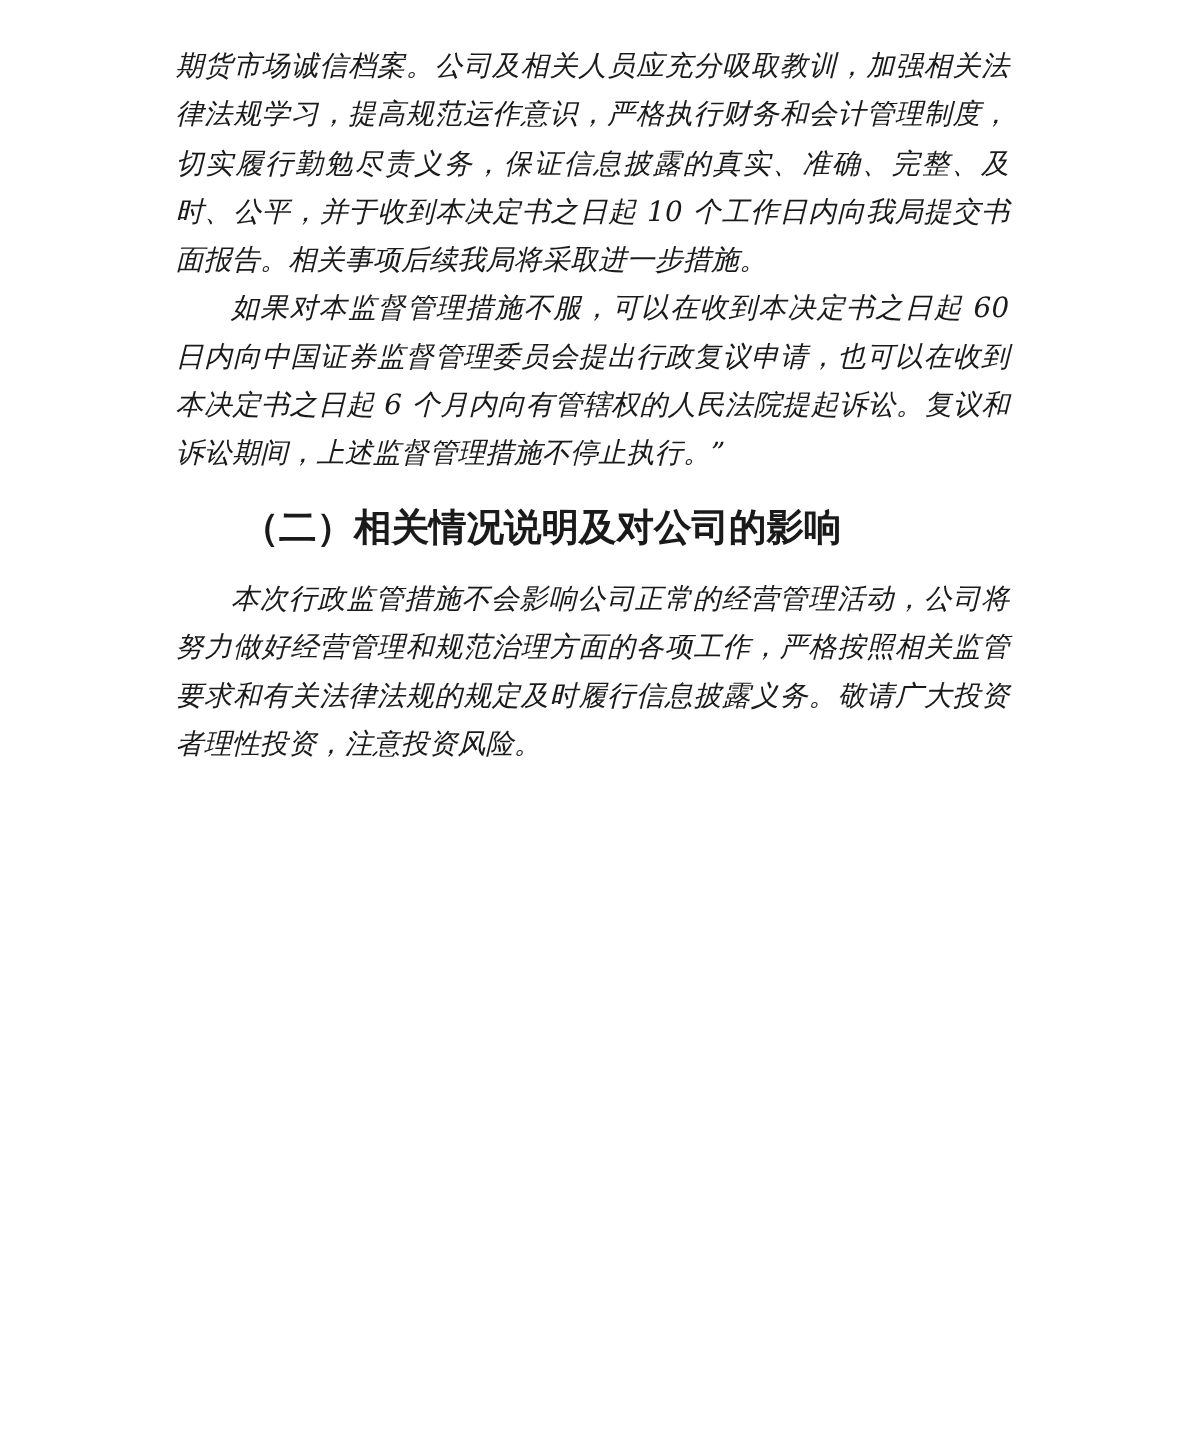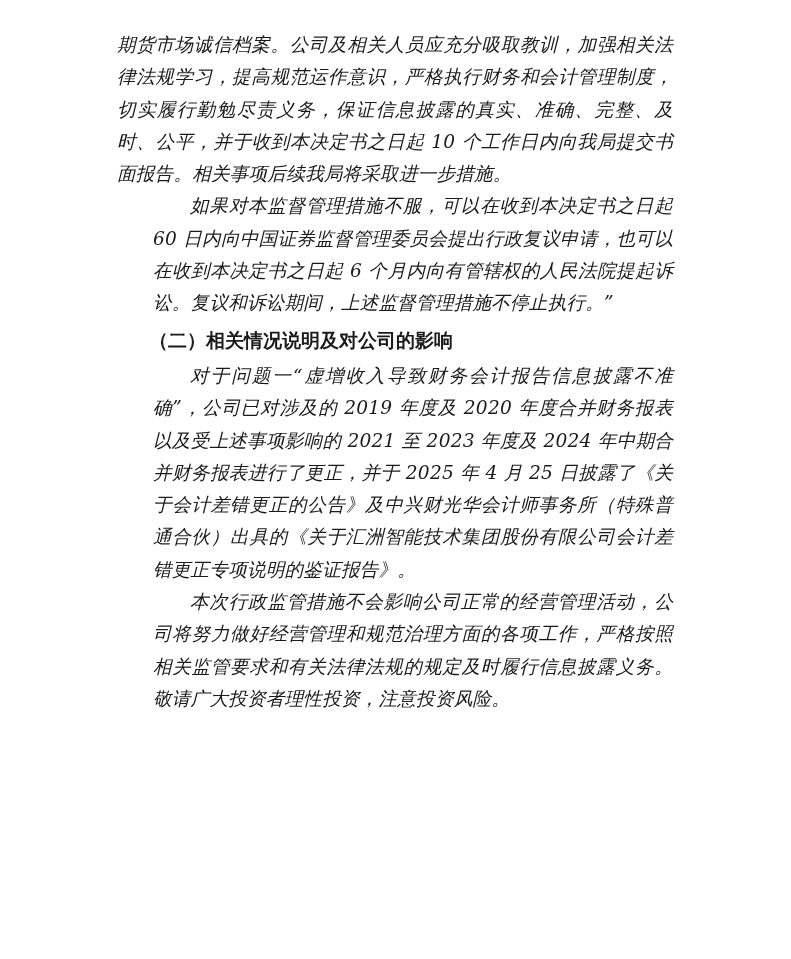--- a/index.html
+++ b/index.html
@@ -3,29 +3,28 @@
 <meta charset="utf-8">
 <style>
   html, body { margin: 0; padding: 0; background: #ffffff; }
   body { width: 791px; height: 959px; overflow: hidden; position: relative; }
   .page {
     position: absolute; left: 117px; top: 29px; width: 556px;
     font-family: "DejaVu Serif", "Liberation Serif", serif;
     font-size: 18.6px; line-height: 32.3px; color: #1a1a1a;
   }
   .page p { margin: 0; text-align: justify; text-align-last: left; letter-spacing: 0.2px; font-style: italic; }
-  .page p.indent { text-indent: 37px; margin-left: 36px; }
+  .page p.indent { text-indent: 37px; }
   .page h3 {
-    margin: 4px; font-size: 19px; line-height: 32.3px; font-weight: bold;
+    margin: 16px; font-size: 25px; line-height: 32.3px; font-weight: bold;
     text-indent: 28px; font-family: "DejaVu Sans", "Liberation Sans", sans-serif;
   }
 </style>
 </head>
 <body>
 
 <div class="page">
   <p>期货市场诚信档案。公司及相关人员应充分吸取教训，加强相关法律法规学习，提高规范运作意识，严格执行财务和会计管理制度，切实履行勤勉尽责义务，保证信息披露的真实、准确、完整、及时、公平，并于收到本决定书之日起 10 个工作日内向我局提交书面报告。相关事项后续我局将采取进一步措施。</p>
   <p class="indent">如果对本监督管理措施不服，可以在收到本决定书之日起 60 日内向中国证券监督管理委员会提出行政复议申请，也可以在收到本决定书之日起 6 个月内向有管辖权的人民法院提起诉讼。复议和诉讼期间，上述监督管理措施不停止执行。”</p>
   <h3>（二）相关情况说明及对公司的影响</h3>
-  <p class="indent">对于问题一“虚增收入导致财务会计报告信息披露不准确”，公司已对涉及的 2019 年度及 2020 年度合并财务报表以及受上述事项影响的 2021 至 2023 年度及 2024 年中期合并财务报表进行了更正，并于 2025 年 4 月 25 日披露了《关于会计差错更正的公告》及中兴财光华会计师事务所（特殊普通合伙）出具的《关于汇洲智能技术集团股份有限公司会计差错更正专项说明的鉴证报告》。</p>
   <p class="indent">本次行政监管措施不会影响公司正常的经营管理活动，公司将努力做好经营管理和规范治理方面的各项工作，严格按照相关监管要求和有关法律法规的规定及时履行信息披露义务。敬请广大投资者理性投资，注意投资风险。</p>
 
 </div>
 
 </body></html>

